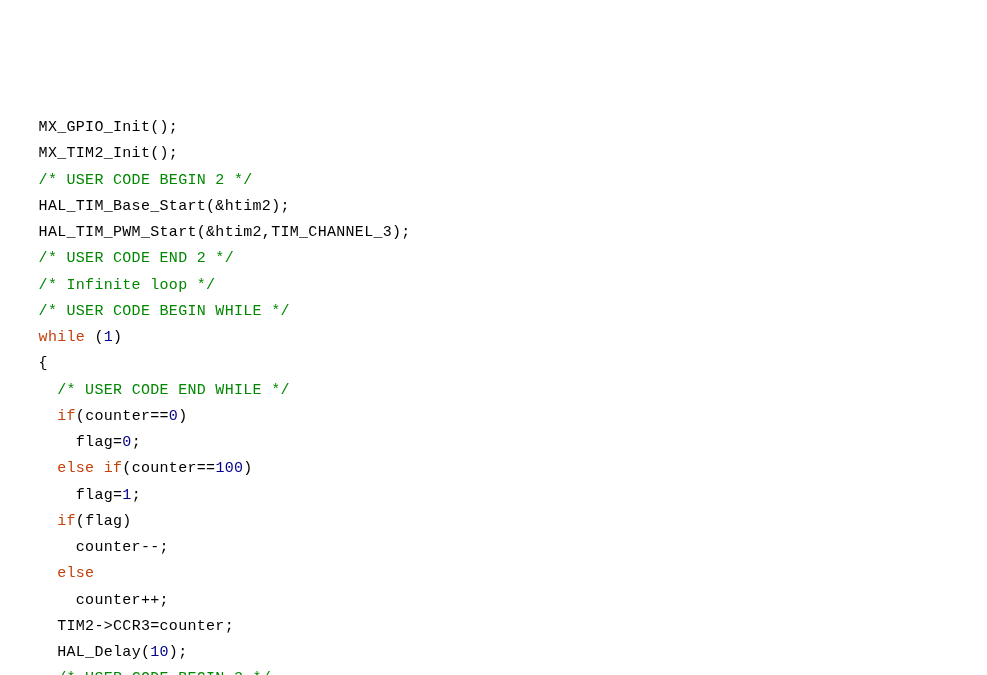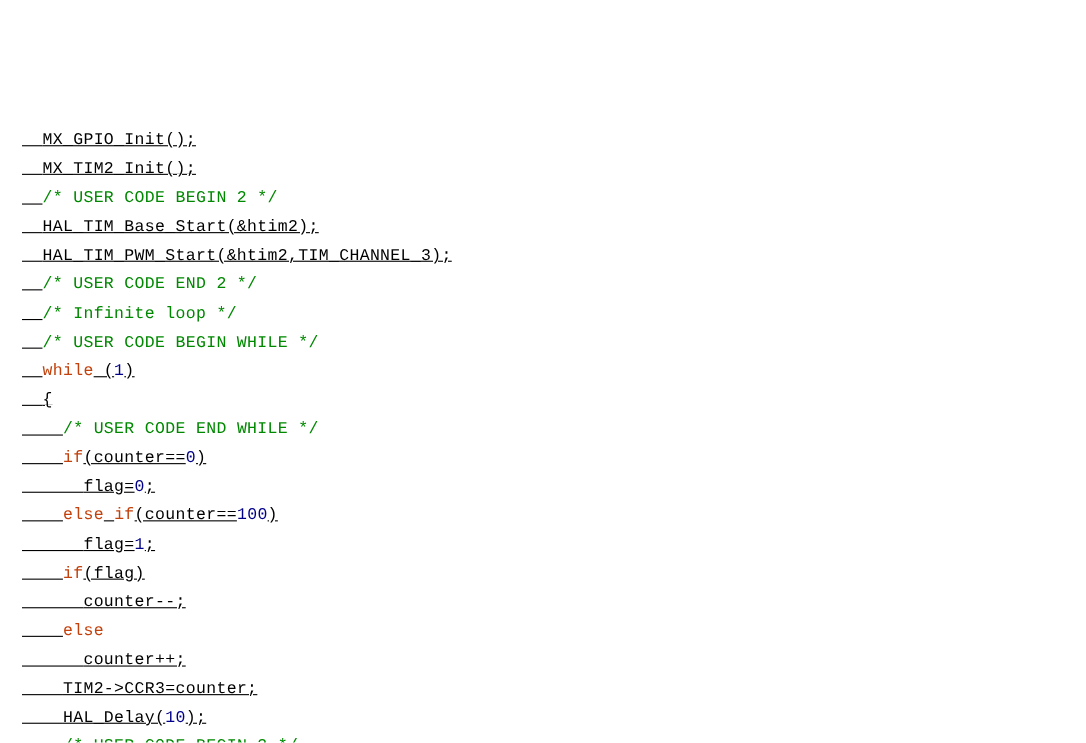--- a/index.html
+++ b/index.html
@@ -14,21 +14,21 @@
     white-space: pre;
     width: 987px;
     height: 675px;
     overflow: hidden;
     letter-spacing: 0.3px;
   }
   .code-block {
     display: block;
   }
   .line { display: block; }
-  .plain { color: #000000; text-decoration: underline; }
+  .plain { color: #000000; }
   .comment { color: #008800; }
   .keyword { color: #c2410c; }
   .number { color: #000088; }
 </style>
 </head>
 <body>
 
 
 
 <div class="code-block" id="code-container"><span class="line"><span class="plain">  </span><span class="plain">MX_GPIO_Init();</span></span><span class="line"><span class="plain">  </span><span class="plain">MX_TIM2_Init();</span></span><span class="line"><span class="plain">  </span><span class="comment">/* USER CODE BEGIN 2 */</span></span><span class="line"><span class="plain">  </span><span class="plain">HAL_TIM_Base_Start(&amp;htim2);</span></span><span class="line"><span class="plain">  </span><span class="plain">HAL_TIM_PWM_Start(&amp;htim2,TIM_CHANNEL_3);</span></span><span class="line"><span class="plain">  </span><span class="comment">/* USER CODE END 2 */</span></span><span class="line"><span class="plain"></span></span><span class="line"><span class="plain">  </span><span class="comment">/* Infinite loop */</span></span><span class="line"><span class="plain">  </span><span class="comment">/* USER CODE BEGIN WHILE */</span></span><span class="line"><span class="plain">  </span><span class="keyword">while</span><span class="plain"> (</span><span class="number">1</span><span class="plain">)</span></span><span class="line"><span class="plain">  </span><span class="plain">{</span></span><span class="line"><span class="plain">    </span><span class="comment">/* USER CODE END WHILE */</span></span><span class="line"><span class="plain">    </span><span class="keyword">if</span><span class="plain">(counter==</span><span class="number">0</span><span class="plain">)</span></span><span class="line"><span class="plain">      </span><span class="plain">flag=</span><span class="number">0</span><span class="plain">;</span></span><span class="line"><span class="plain">    </span><span class="keyword">else</span><span class="plain"> </span><span class="keyword">if</span><span class="plain">(counter==</span><span class="number">100</span><span class="plain">)</span></span><span class="line"><span class="plain">      </span><span class="plain">flag=</span><span class="number">1</span><span class="plain">;</span></span><span class="line"><span class="plain">    </span><span class="keyword">if</span><span class="plain">(flag)</span></span><span class="line"><span class="plain">      </span><span class="plain">counter--;</span></span><span class="line"><span class="plain">    </span><span class="keyword">else</span></span><span class="line"><span class="plain">      </span><span class="plain">counter++;</span></span><span class="line"><span class="plain">    </span><span class="plain">TIM2-&gt;CCR3=counter;</span></span><span class="line"><span class="plain">    </span><span class="plain">HAL_Delay(</span><span class="number">10</span><span class="plain">);</span></span><span class="line"><span class="plain">    </span><span class="comment">/* USER CODE BEGIN 3 */</span></span></div>

